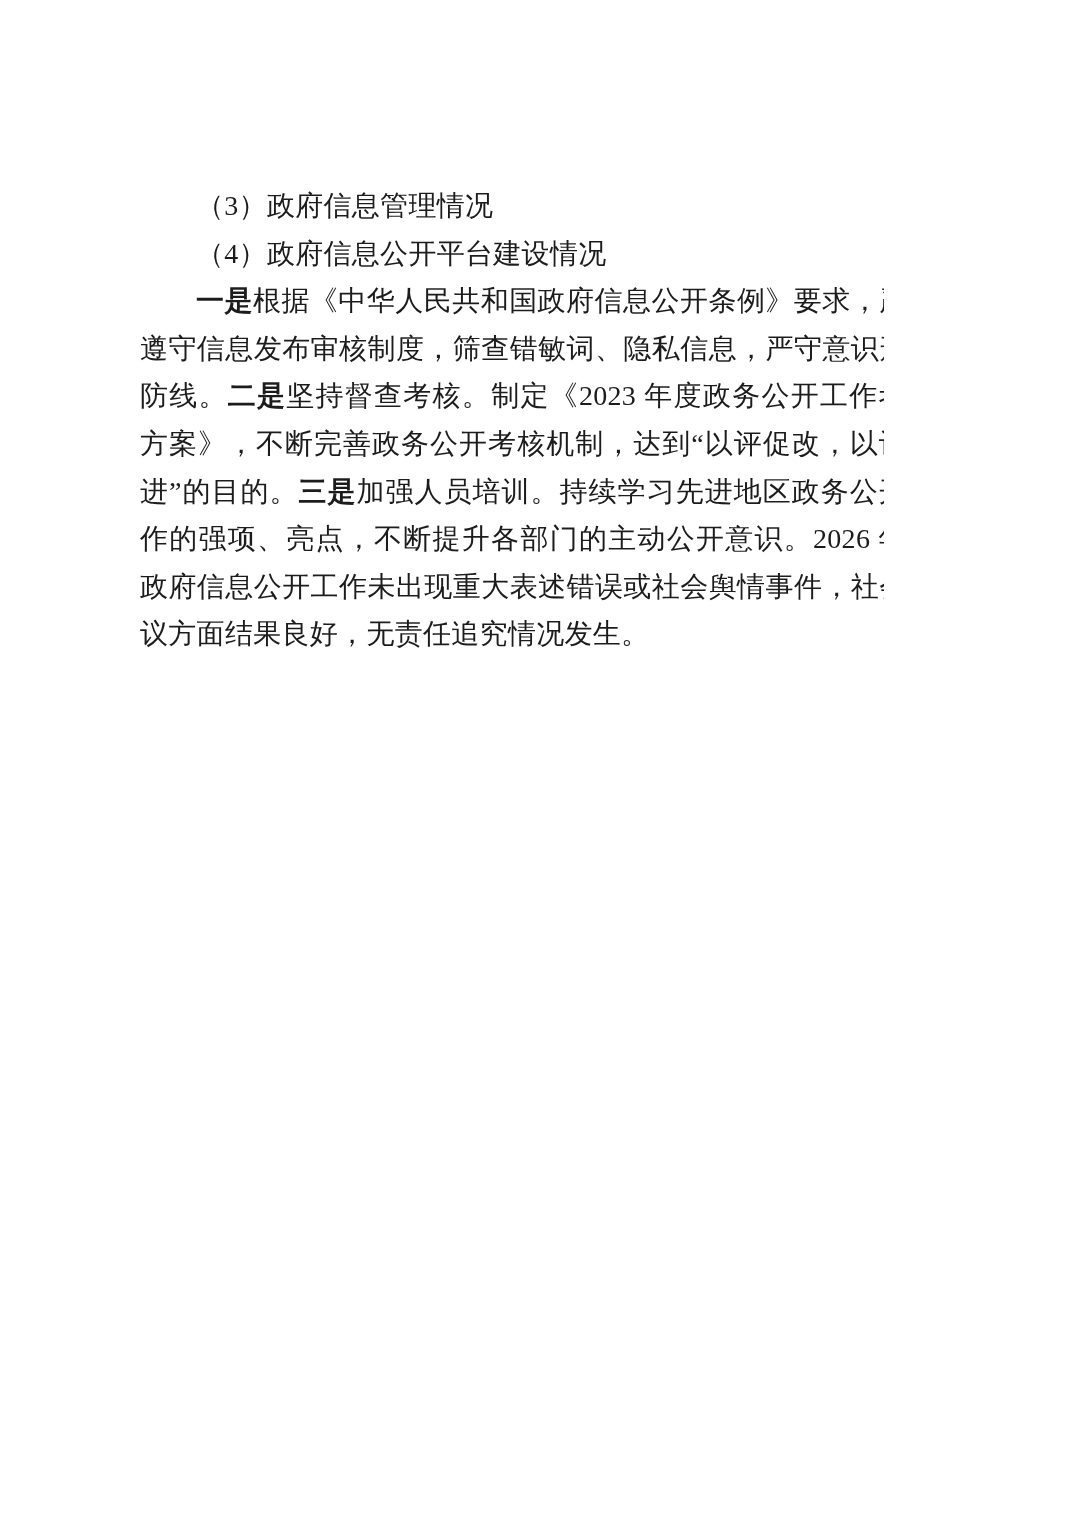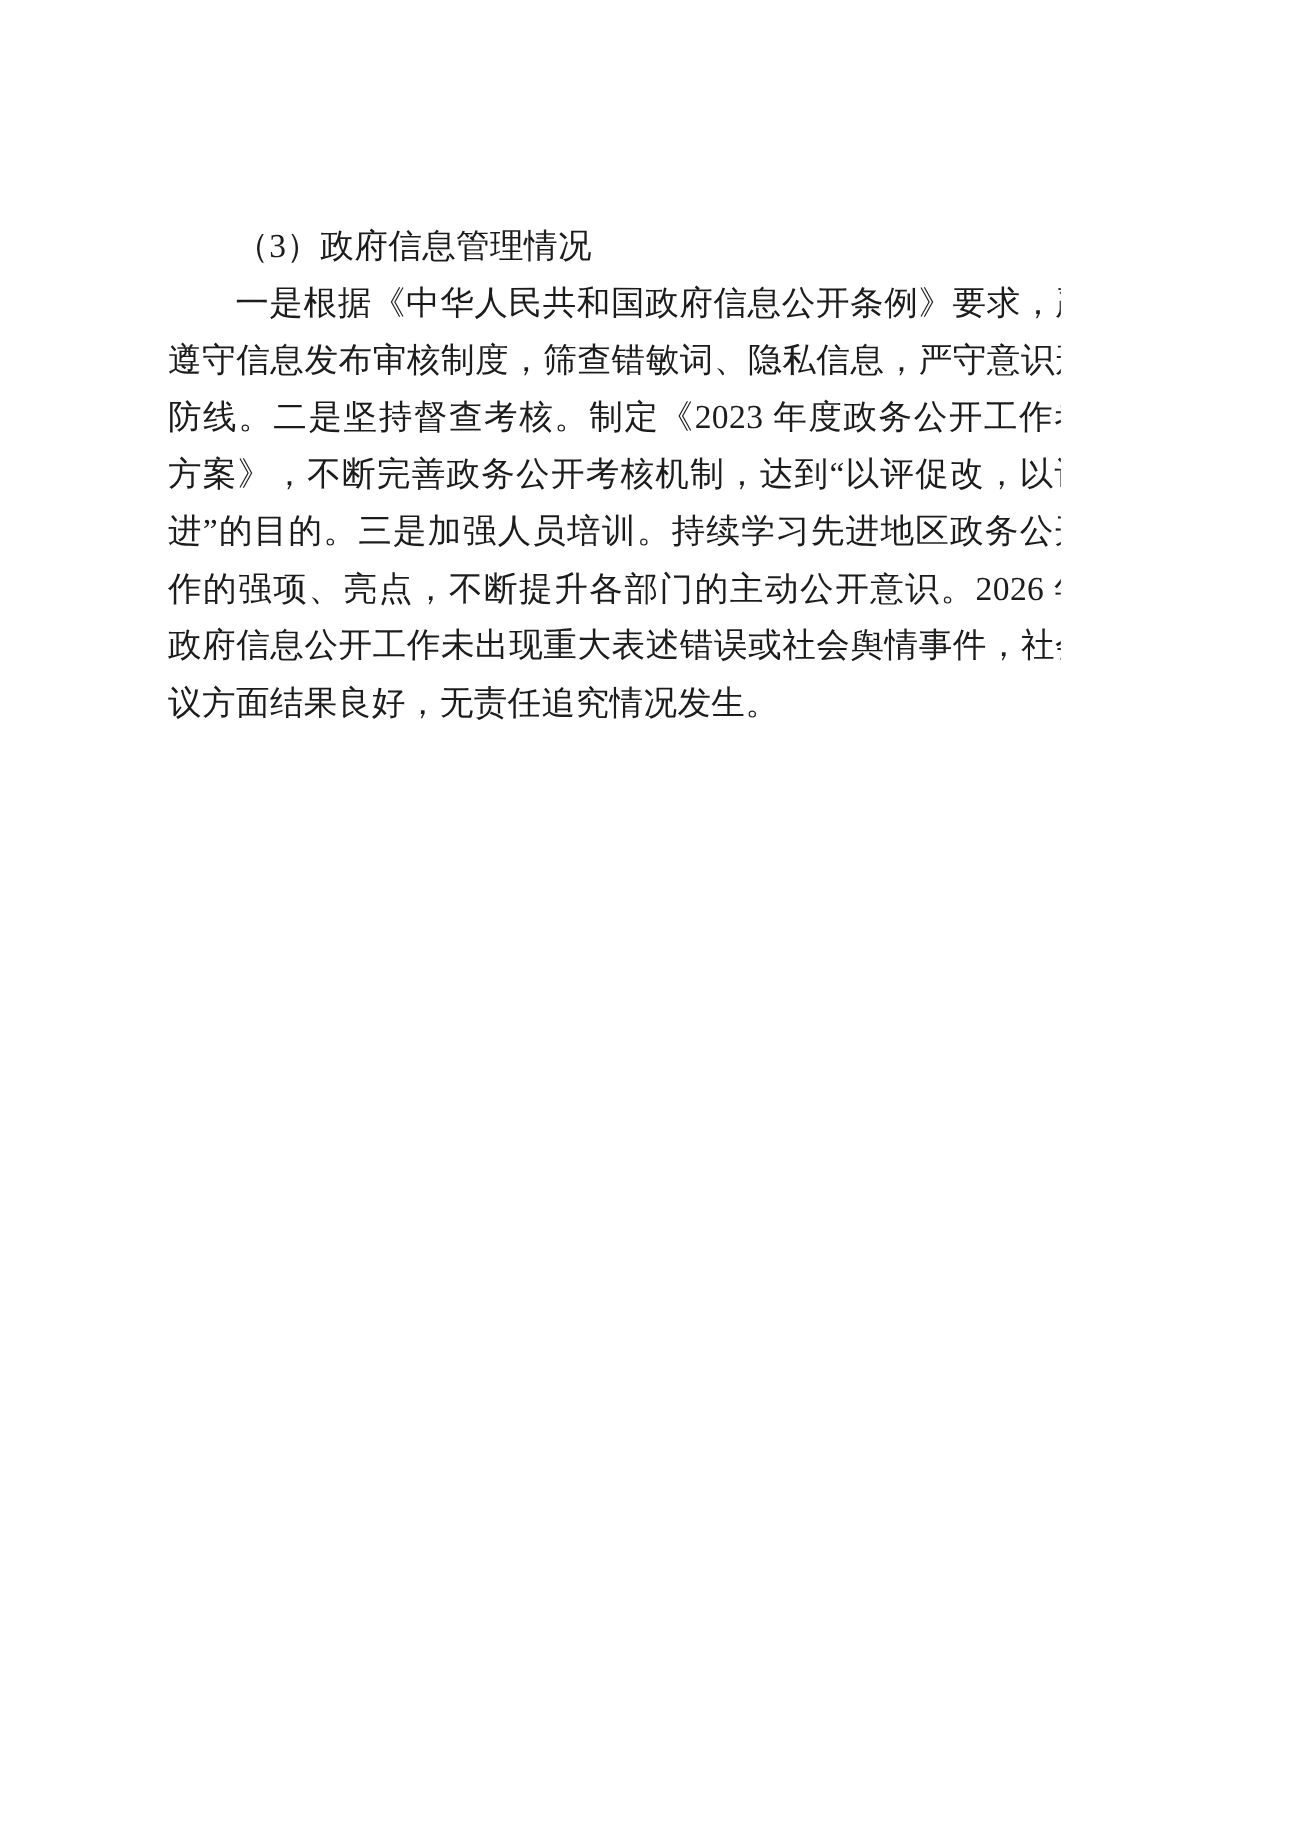--- a/index.html
+++ b/index.html
@@ -29,24 +29,25 @@
     color: #1c1c1c;
     text-indent: 2em;
     text-align: justify;
     text-justify: inter-ideograph;
     letter-spacing: 0.3px;
   }
   p.para.heading {
     text-align: left;
   }
   .bold-run {
-    font-weight: 400;
+    font-weight: 700;
   }
 </style>
 </head>
 <body>
 
 <div class="page">
   <div class="content">
       <p class="para heading"><span>（3）政府信息管理情况</span></p>
+      <p class="para heading"><span>（4）政府信息公开平台建设情况</span></p>
       <p class="para"><span class="bold-run">一是</span><span>根据《中华人民共和国政府信息公开条例》要求，严格遵守信息发布审核制度，筛查错敏词、隐私信息，严守意识形态防线。</span><span class="bold-run">二是</span><span>坚持督查考核。制定《2023 年度政务公开工作考评方案》，不断完善政务公开考核机制，达到“以评促改，以评促进”的目的。</span><span class="bold-run">三是</span><span>加强人员培训。持续学习先进地区政务公开工作的强项、亮点，不断提升各部门的主动公开意识。2026 年度政府信息公开工作未出现重大表述错误或社会舆情事件，社会评议方面结果良好，无责任追究情况发生。</span></p>
     </div>
 </div>
 
 </body></html>

